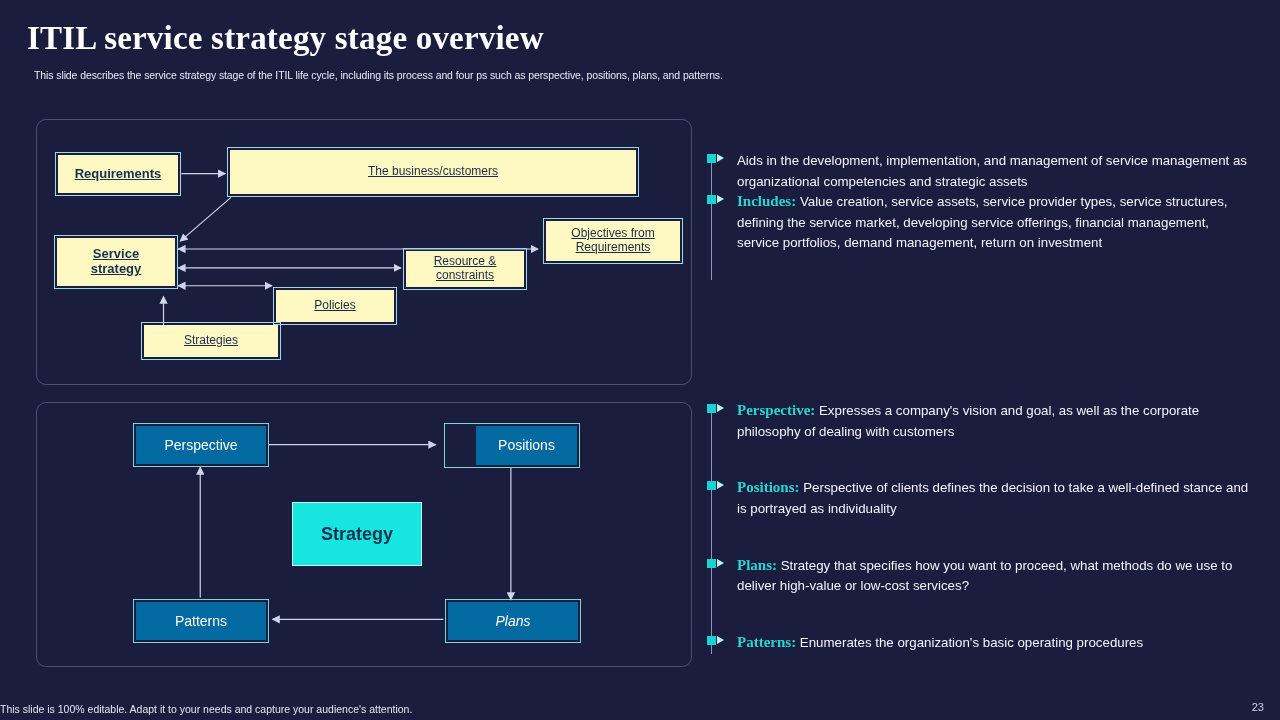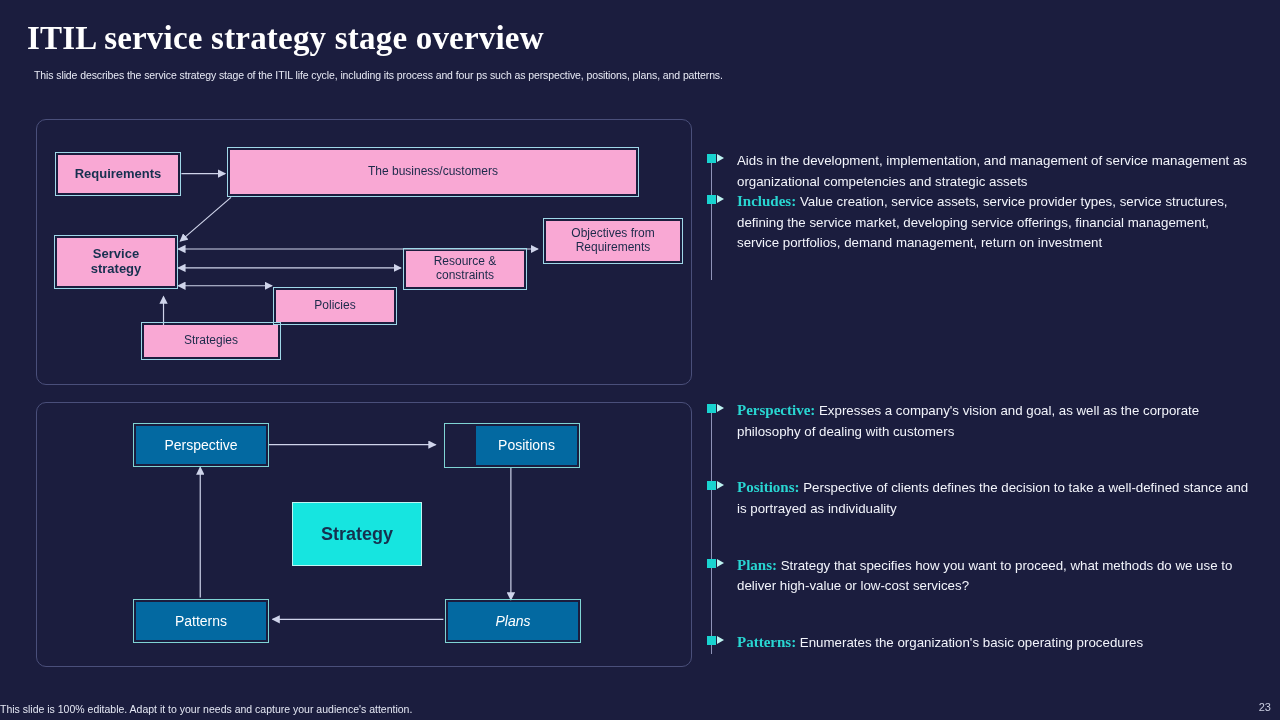--- a/index.html
+++ b/index.html
@@ -63,23 +63,24 @@
     height: 100%;
     display: flex;
     align-items: center;
     justify-content: center;
     text-align: center;
     line-height: 1.15;
   }
 
   
   .node.cyan .fill {
-    background: #f9a8d4;
+    background: #fef9c3;
     color: #1b2a4a;
     font-size: 12px;
+    text-decoration: underline;
   }
   .node.cyan.bold .fill {
     font-weight: 700;
     font-size: 13px;
     color: #16304f;
   }
 
   
   .node.teal { border-color: #7fd4d4; }
   .node.teal .fill {
@@ -161,21 +162,21 @@
   .footer-note {
     position: absolute;
     left: 0;
     top: 703px;
     width: 1280px;
     font-size: 10.5px;
     color: #e4e7f3;
   }
   .page-number {
     position: absolute;
-    right: 9px;
+    right: 16px;
     top: 701px;
     font-size: 11px;
     color: #c9cde0;
   }
 </style>
 </head>
 <body>
 
 <div class="slide-title">ITIL service strategy stage overview</div>
 <div class="slide-subtitle">This slide describes the service strategy stage of the ITIL life cycle, including its process and four ps such as perspective, positions, plans, and patterns.</div>

